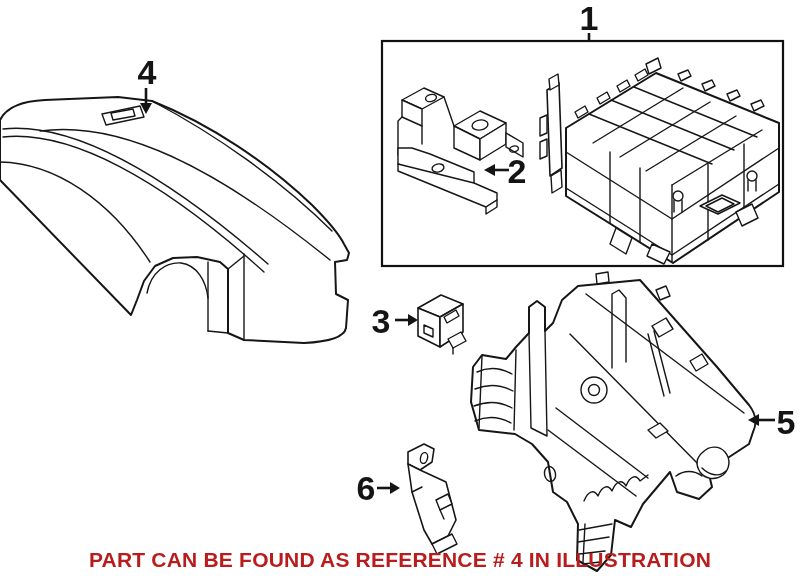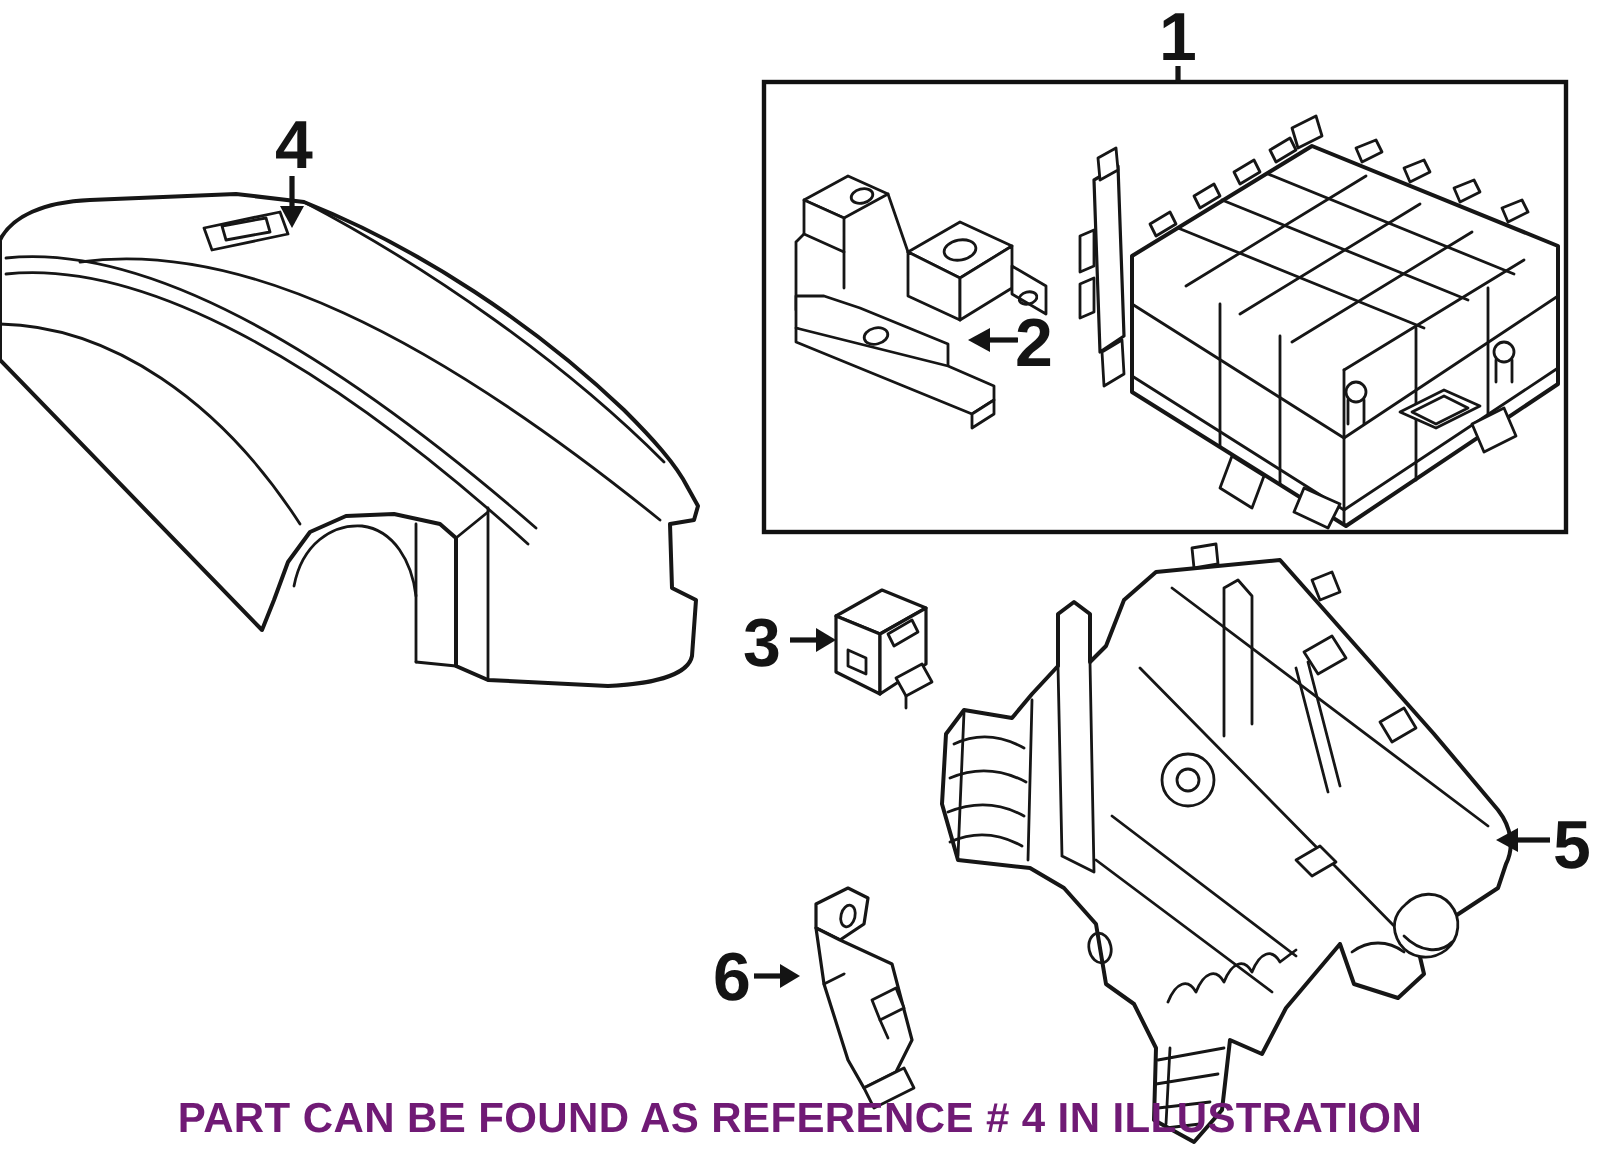--- a/index.html
+++ b/index.html
@@ -12,21 +12,21 @@
   .s2  {fill:#ffffff;stroke:#161616;stroke-width:2;stroke-linejoin:round;}
   .s16 {fill:#ffffff;stroke:#161616;stroke-width:1.6;stroke-linejoin:round;}
   .dw  {fill:#ffffff;stroke:#161616;stroke-width:1.4;stroke-linejoin:round;}
   .d   {fill:none;stroke:#161616;stroke-width:1.4;stroke-linejoin:round;stroke-linecap:round;}
   .box {fill:none;stroke:#111111;stroke-width:2.2;}
   .arr {fill:none;stroke:#141414;stroke-width:2.6;stroke-linecap:butt;}
   .ah  {fill:#141414;stroke:none;}
   .callout-num{font:700 34px "Liberation Sans",sans-serif;fill:#141414;}
   .caption{
     position:absolute;left:0;right:0;top:548px;text-align:center;
-    font:700 21px "Liberation Sans",sans-serif;color:#701a75;letter-spacing:.2px;
+    font:700 21px "Liberation Sans",sans-serif;color:#b91c1c;letter-spacing:.2px;
     z-index:5;
   }
 </style>
 </head>
 <body>
 
 <div class="stage">
 <svg width="800" height="581" viewBox="0 0 800 581">
 
   <g>

